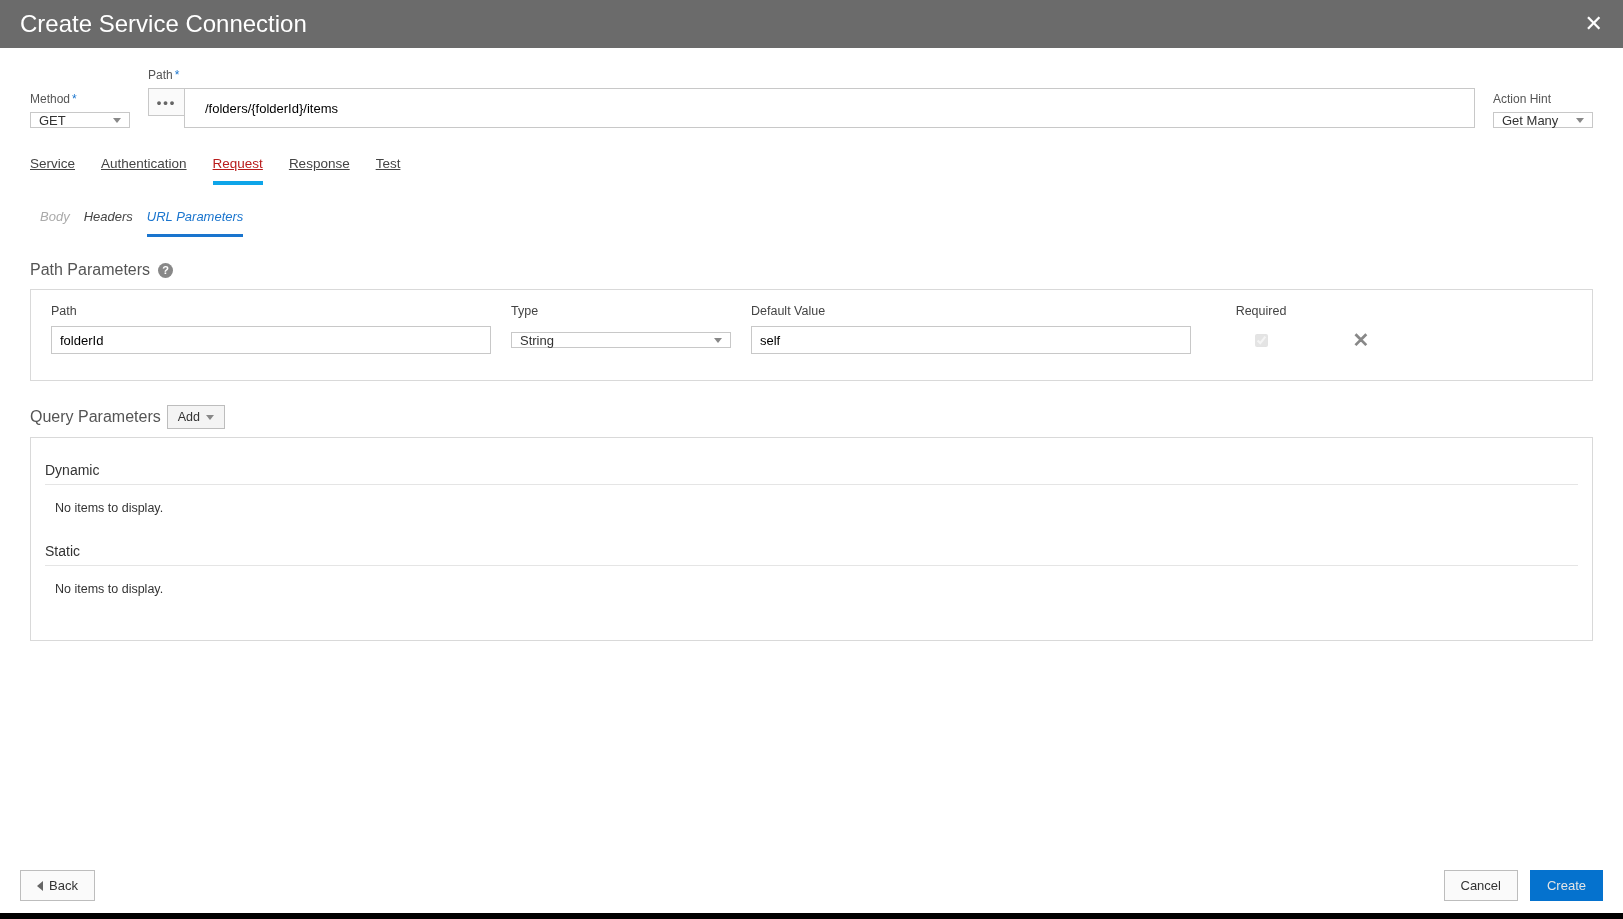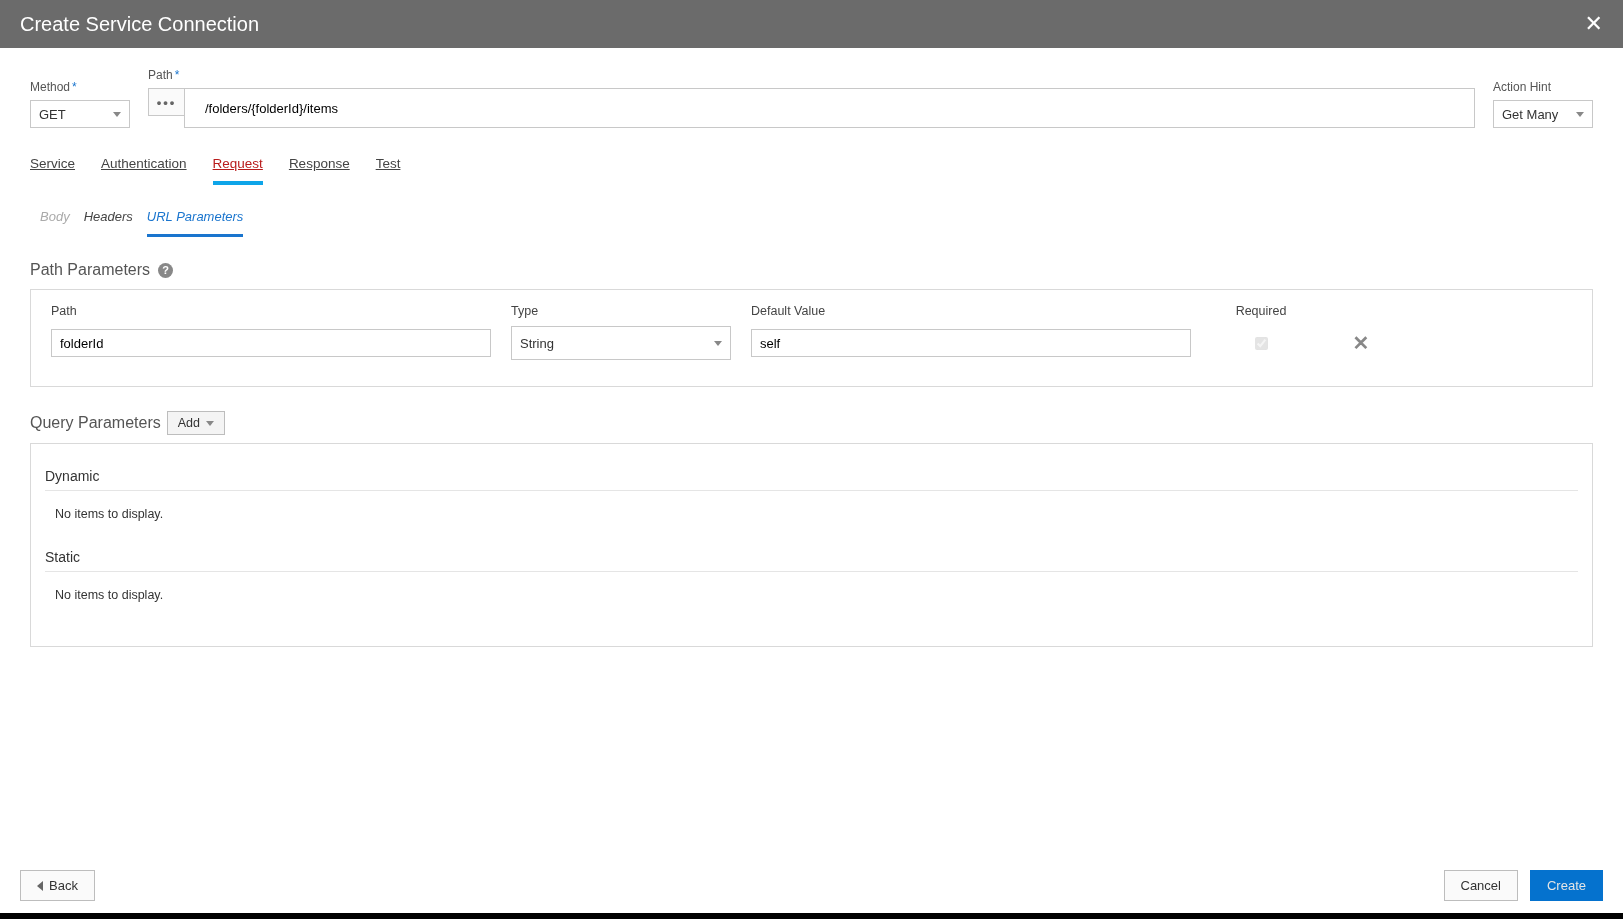--- a/index.html
+++ b/index.html
@@ -17,21 +17,21 @@
     height: 48px;
     background: #6b6b6b;
     color: #fff;
     display: flex;
     align-items: center;
     justify-content: space-between;
     padding: 0 20px;
   }
   .titlebar h1 {
     font-weight: 300;
-    font-size: 20px;
+    font-size: 24px;
   }
   .close-x {
     font-size: 22px;
     cursor: pointer;
     color: #fff;
     font-weight: 300;
   }
   .content {
     padding: 20px 30px 0 30px;
   }
@@ -42,21 +42,21 @@
   }
   .field-group { display: flex; flex-direction: column; }
   .field-label {
     font-size: 12px;
     color: #555;
     margin-bottom: 6px;
   }
   .required-star { color: #1a75ce; margin-left: 2px; }
   .select, .text-input {
     border: 1px solid #c8c8c8;
-    height: 28px;
+    height: 16px;
     background: #fff;
     font-size: 13px;
     padding: 0 8px;
     display: flex;
     align-items: center;
     justify-content: space-between;
     gap: 6px;
     cursor: pointer;
     color: #333;
   }
@@ -180,21 +180,21 @@
   .param-input {
     border: 1px solid #c8c8c8;
     height: 28px;
     padding: 0 8px;
     font-size: 13px;
     outline: none;
     width: 100%;
   }
   .param-select {
     border: 1px solid #c8c8c8;
-    height: 34px;
+    height: 16px;
     padding: 0 8px;
     font-size: 13px;
     display: flex; align-items: center; justify-content: space-between;
     cursor: pointer;
     width: 100%;
     background: #fff;
     color: #333;
   }
   .check-disabled {
     display: flex; justify-content: center;

